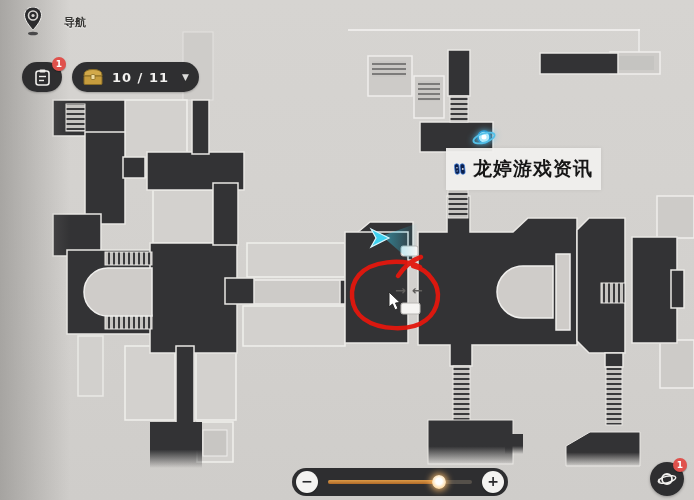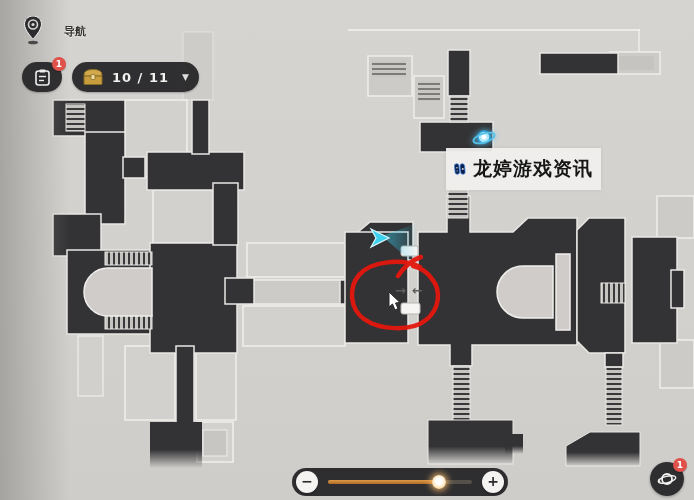--- a/index.html
+++ b/index.html
@@ -3,21 +3,21 @@
 <meta charset="utf-8">
 <style>
   html,body{margin:0;padding:0;}
   body{font-family:"DejaVu Sans","Liberation Sans",sans-serif;}
   .screen{position:relative;width:694px;height:500px;overflow:hidden;
     background:linear-gradient(180deg,#d6d4d1 0%,#d3d1ce 55%,#cfcdca 100%);}
   .abs{position:absolute;}
   svg{display:block;}
 
   
-  .header{left:20px;top:12px;width:200px;height:44px;}
+  .header{left:20px;top:3px;width:200px;height:44px;}
   .nav-label{left:44px;top:12px;font-size:11px;font-weight:bold;color:#35343
 2;color:#353432;text-shadow:0 1px 1px rgba(255,255,255,.8);}
   .loc-name{left:43px;top:26px;font-size:14px;color:#8f8d8a;letter-spacing:1px;
     text-shadow:0 1px 0 rgba(255,255,255,.9),0 0 2px rgba(255,255,255,.6);}
 
   
   .pill{background:rgba(38,38,40,.95);border-radius:16px;display:flex;align-items:center;box-shadow:0 1px 2px rgba(0,0,0,.25);}
   .task-pill{left:22px;top:62px;width:40px;height:30px;justify-content:center;cursor:pointer;}
   .chest-pill{left:72px;top:62px;width:127px;height:30px;padding:8px 10px;box-sizing:border-box;cursor:pointer;}
   .badge{position:absolute;min-width:14px;height:14px;border-radius:8px;background:var(--badge-red,#e0514c);

